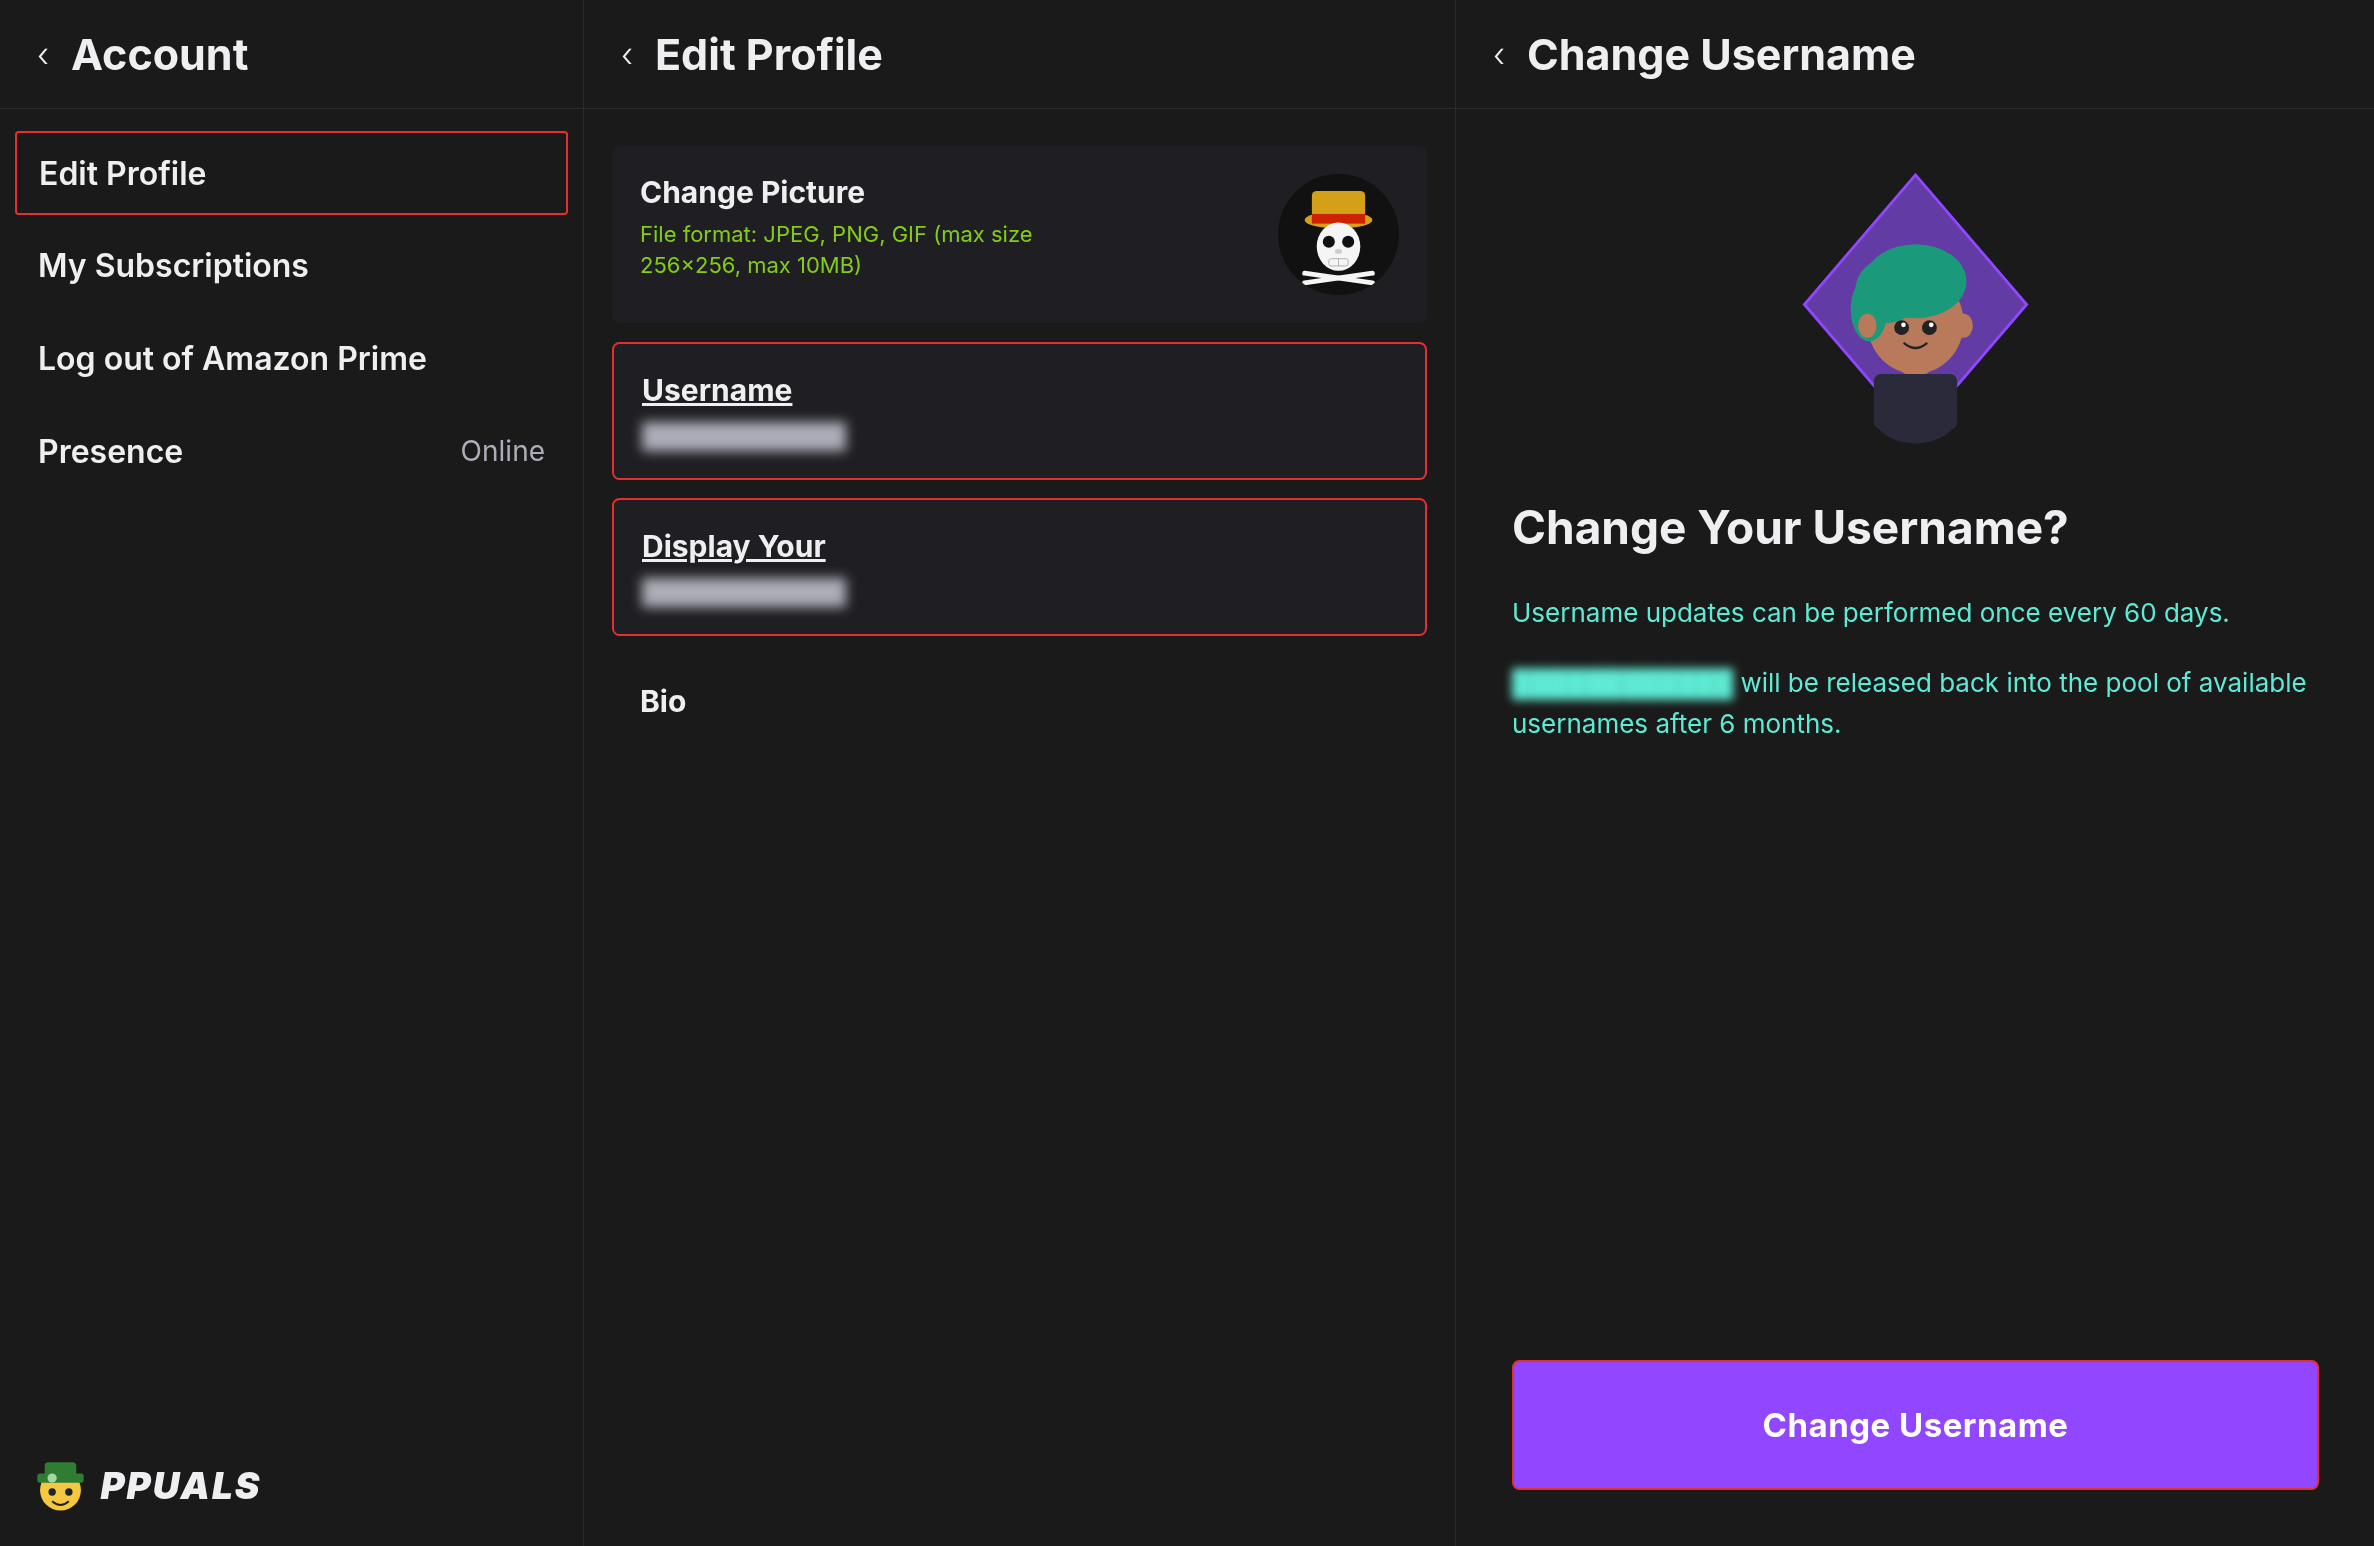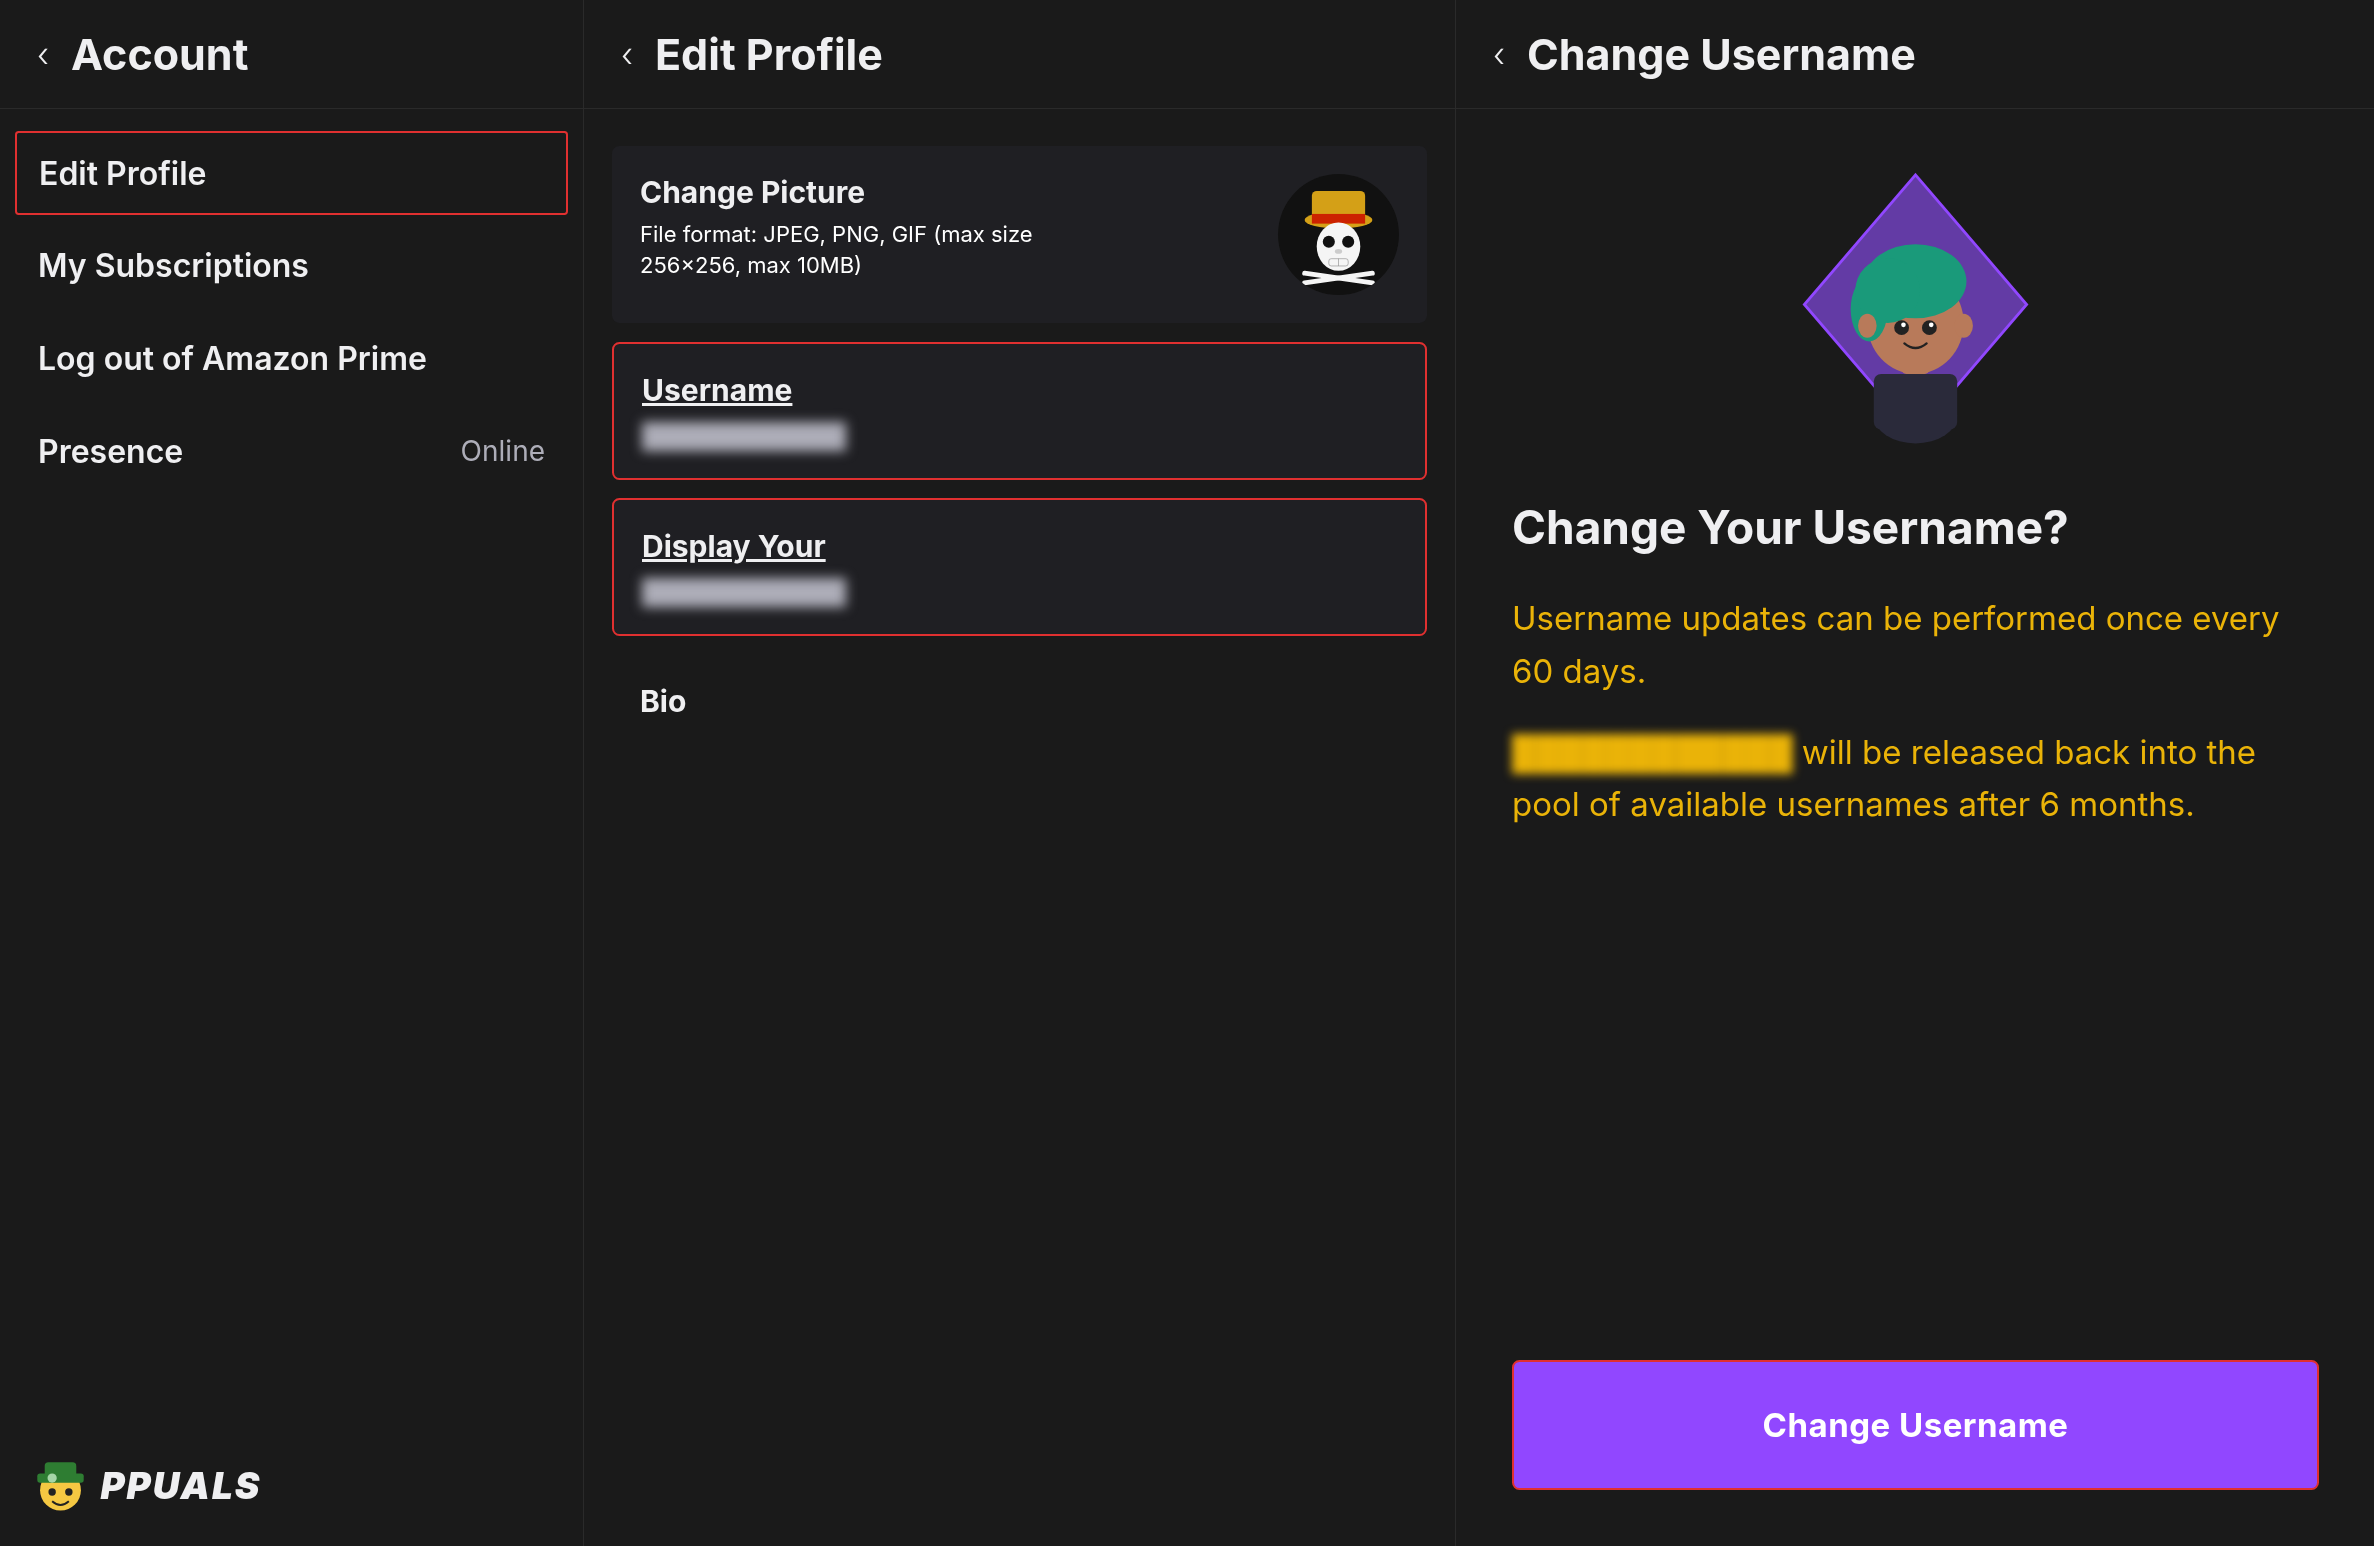--- a/index.html
+++ b/index.html
@@ -106,21 +106,21 @@
     }
 
     .profile-picture-info .pp-title {
       font-size: 30px;
       font-weight: 700;
       color: #efeff1;
     }
 
     .profile-picture-info .pp-desc {
       font-size: 22px;
-      color: #ffffff;
+      color: #84cc16;
       margin-top: 9.3px;
       max-width: 464px;
       line-height: 1.4;
     }
 
     .avatar-circle {
       width: 121px;
       height: 121px;
       border-radius: 50%;
       background: #1a1a1a;
@@ -188,22 +188,22 @@
     }
 
     .change-username-title {
       font-size: 46px;
       font-weight: 700;
       color: #efeff1;
       margin-bottom: 37px;
     }
 
     .info-paragraph {
-      font-size: 33px;
-      color: #eab308;
+      font-size: 26px;
+      color: #5eead4;
       line-height: 1.6;
       margin-bottom: 28px;
     }
 
     .info-paragraph .blurred-name {
       filter: blur(4.6px);
       display: inline-block;
     }
 
     .bottom-button-area {

